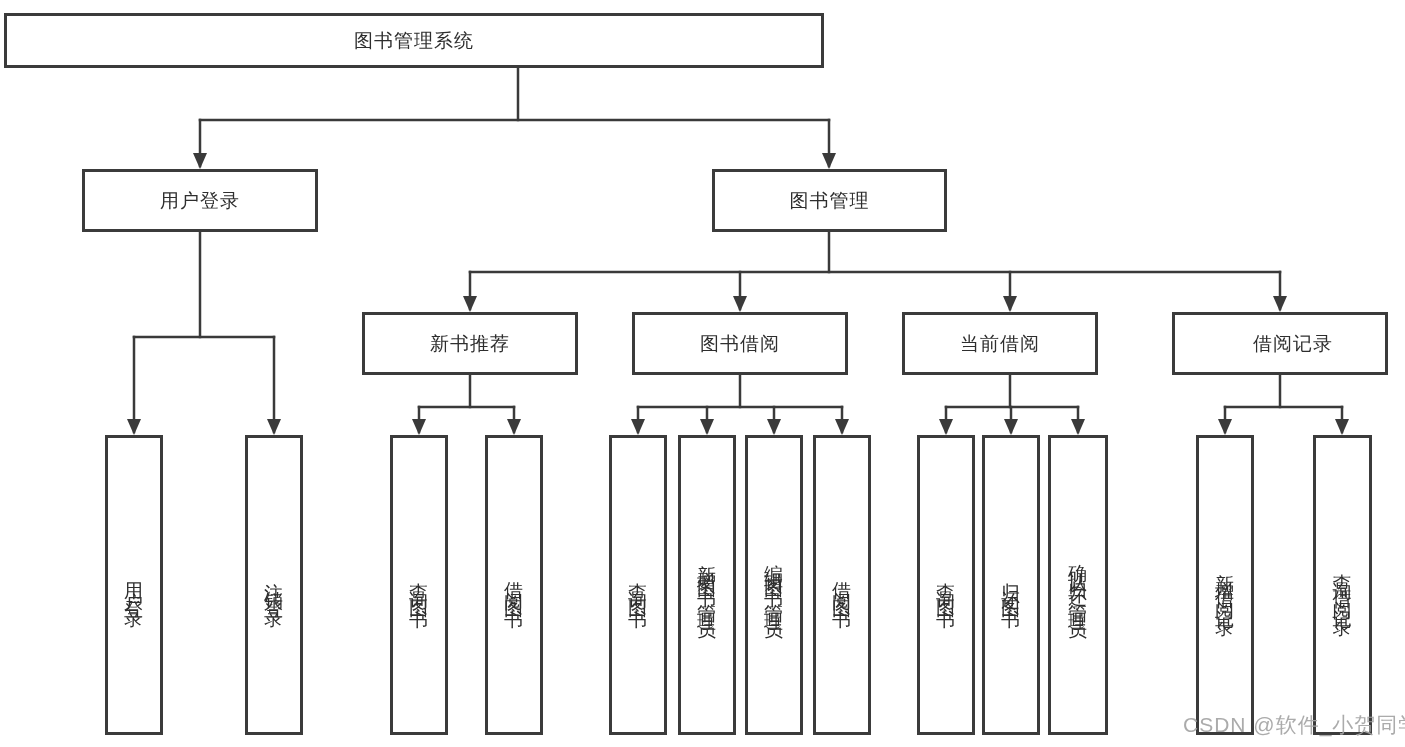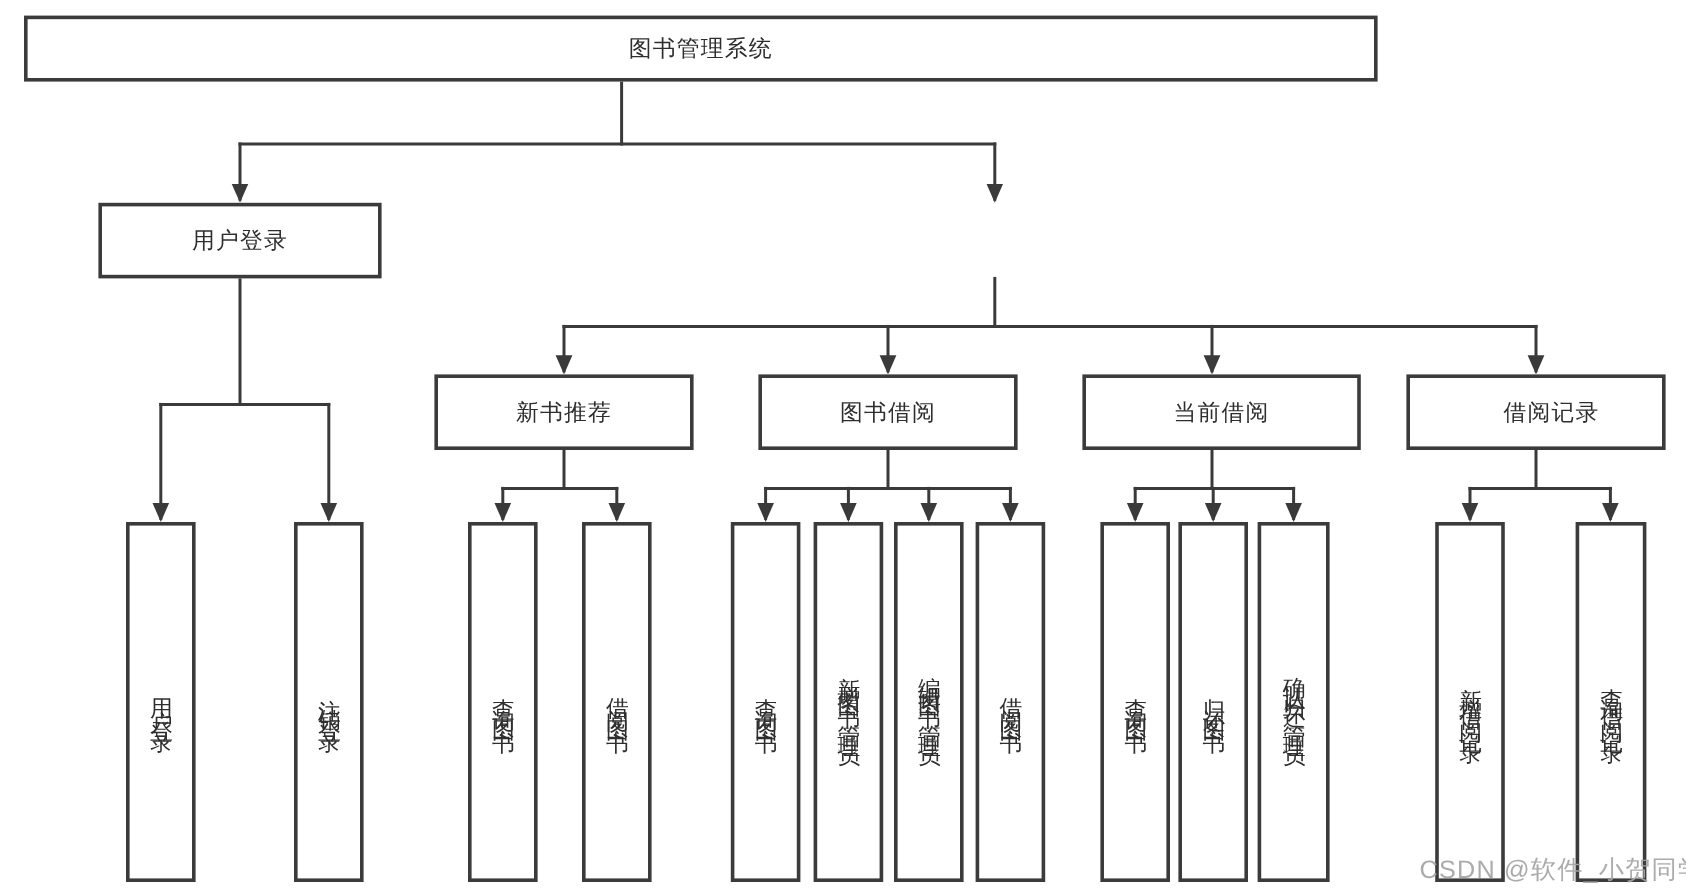--- a/index.html
+++ b/index.html
@@ -71,35 +71,38 @@
     <line x1="946" y1="407" x2="946" y2="432" marker-end="url(#arrow)"></line>
     <line x1="1011" y1="407" x2="1011" y2="432" marker-end="url(#arrow)"></line>
     <line x1="1078" y1="407" x2="1078" y2="432" marker-end="url(#arrow)"></line>
 
     <line x1="1280" y1="375" x2="1280" y2="407"></line>
     <line x1="1225" y1="407" x2="1342" y2="407"></line>
     <line x1="1225" y1="407" x2="1225" y2="432" marker-end="url(#arrow)"></line>
     <line x1="1342" y1="407" x2="1342" y2="432" marker-end="url(#arrow)"></line>
   </svg>
 
-  <div class="box hbox root" style="left:20px;top:13px;width:1128px;height:55px;">
+  <div class="box hbox root" style="left:4px;top:13px;width:820px;height:55px;">
     <span>图书管理系统</span>
   </div>
 
   <div class="box hbox" style="left:82px;top:169px;width:236px;height:63px;">
     <span>用户登录</span>
+  </div>
+  <div class="box hbox" style="left:712px;top:169px;width:235px;height:63px;">
+    <span>图书管理</span>
   </div>
 
   <div class="box hbox" style="left:632px;top:312px;width:216px;height:63px;">
     <span>图书借阅</span>
   </div>
   <div class="box hbox" style="left:362px;top:312px;width:216px;height:63px;">
     <span>新书推荐</span>
   </div>
-  <div class="box hbox" style="left:902px;top:312px;width:232px;height:63px;">
+  <div class="box hbox" style="left:902px;top:312px;width:196px;height:63px;">
     <span>当前借阅</span>
   </div>
   <div class="box hbox" style="left:1172px;top:312px;width:216px;height:63px;padding-left:26px;">
     <span>借阅记录</span>
   </div>
 
   <div class="box vbox" style="left:105px;top:435px;width:58px;height:300px;">
     <span>用户登录</span>
   </div>
   <div class="box vbox" style="left:245px;top:435px;width:58px;height:300px;">

